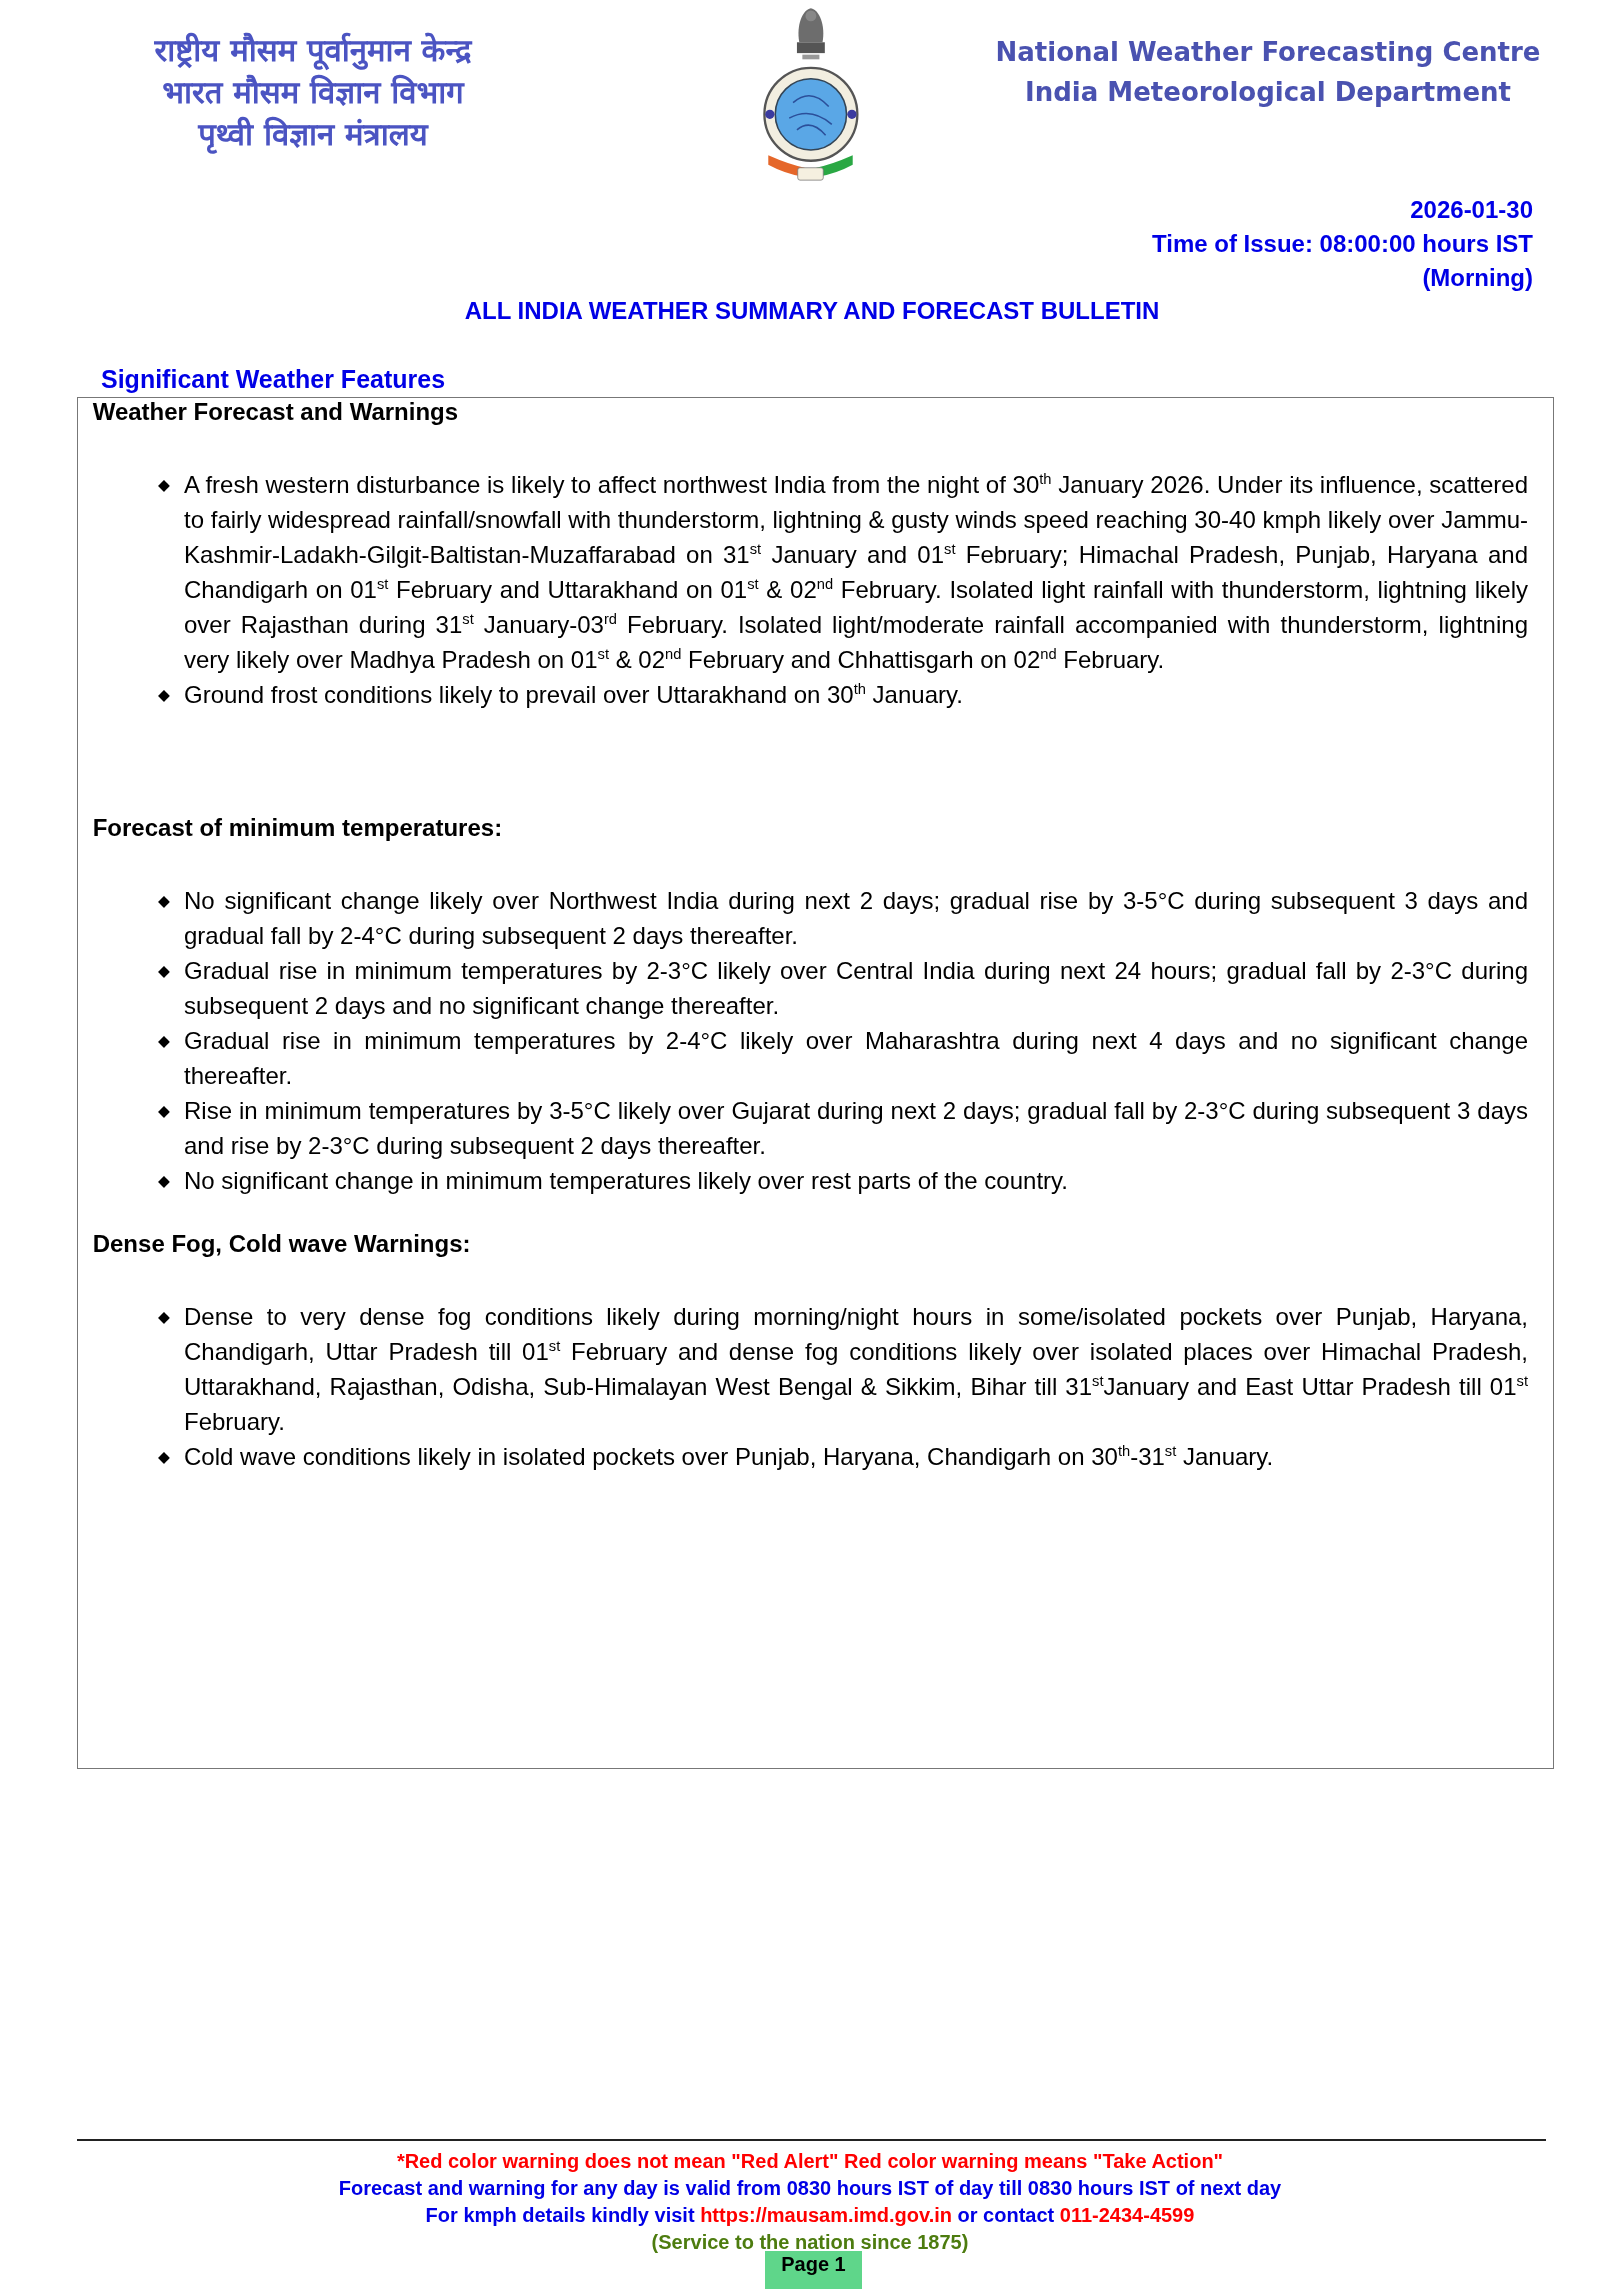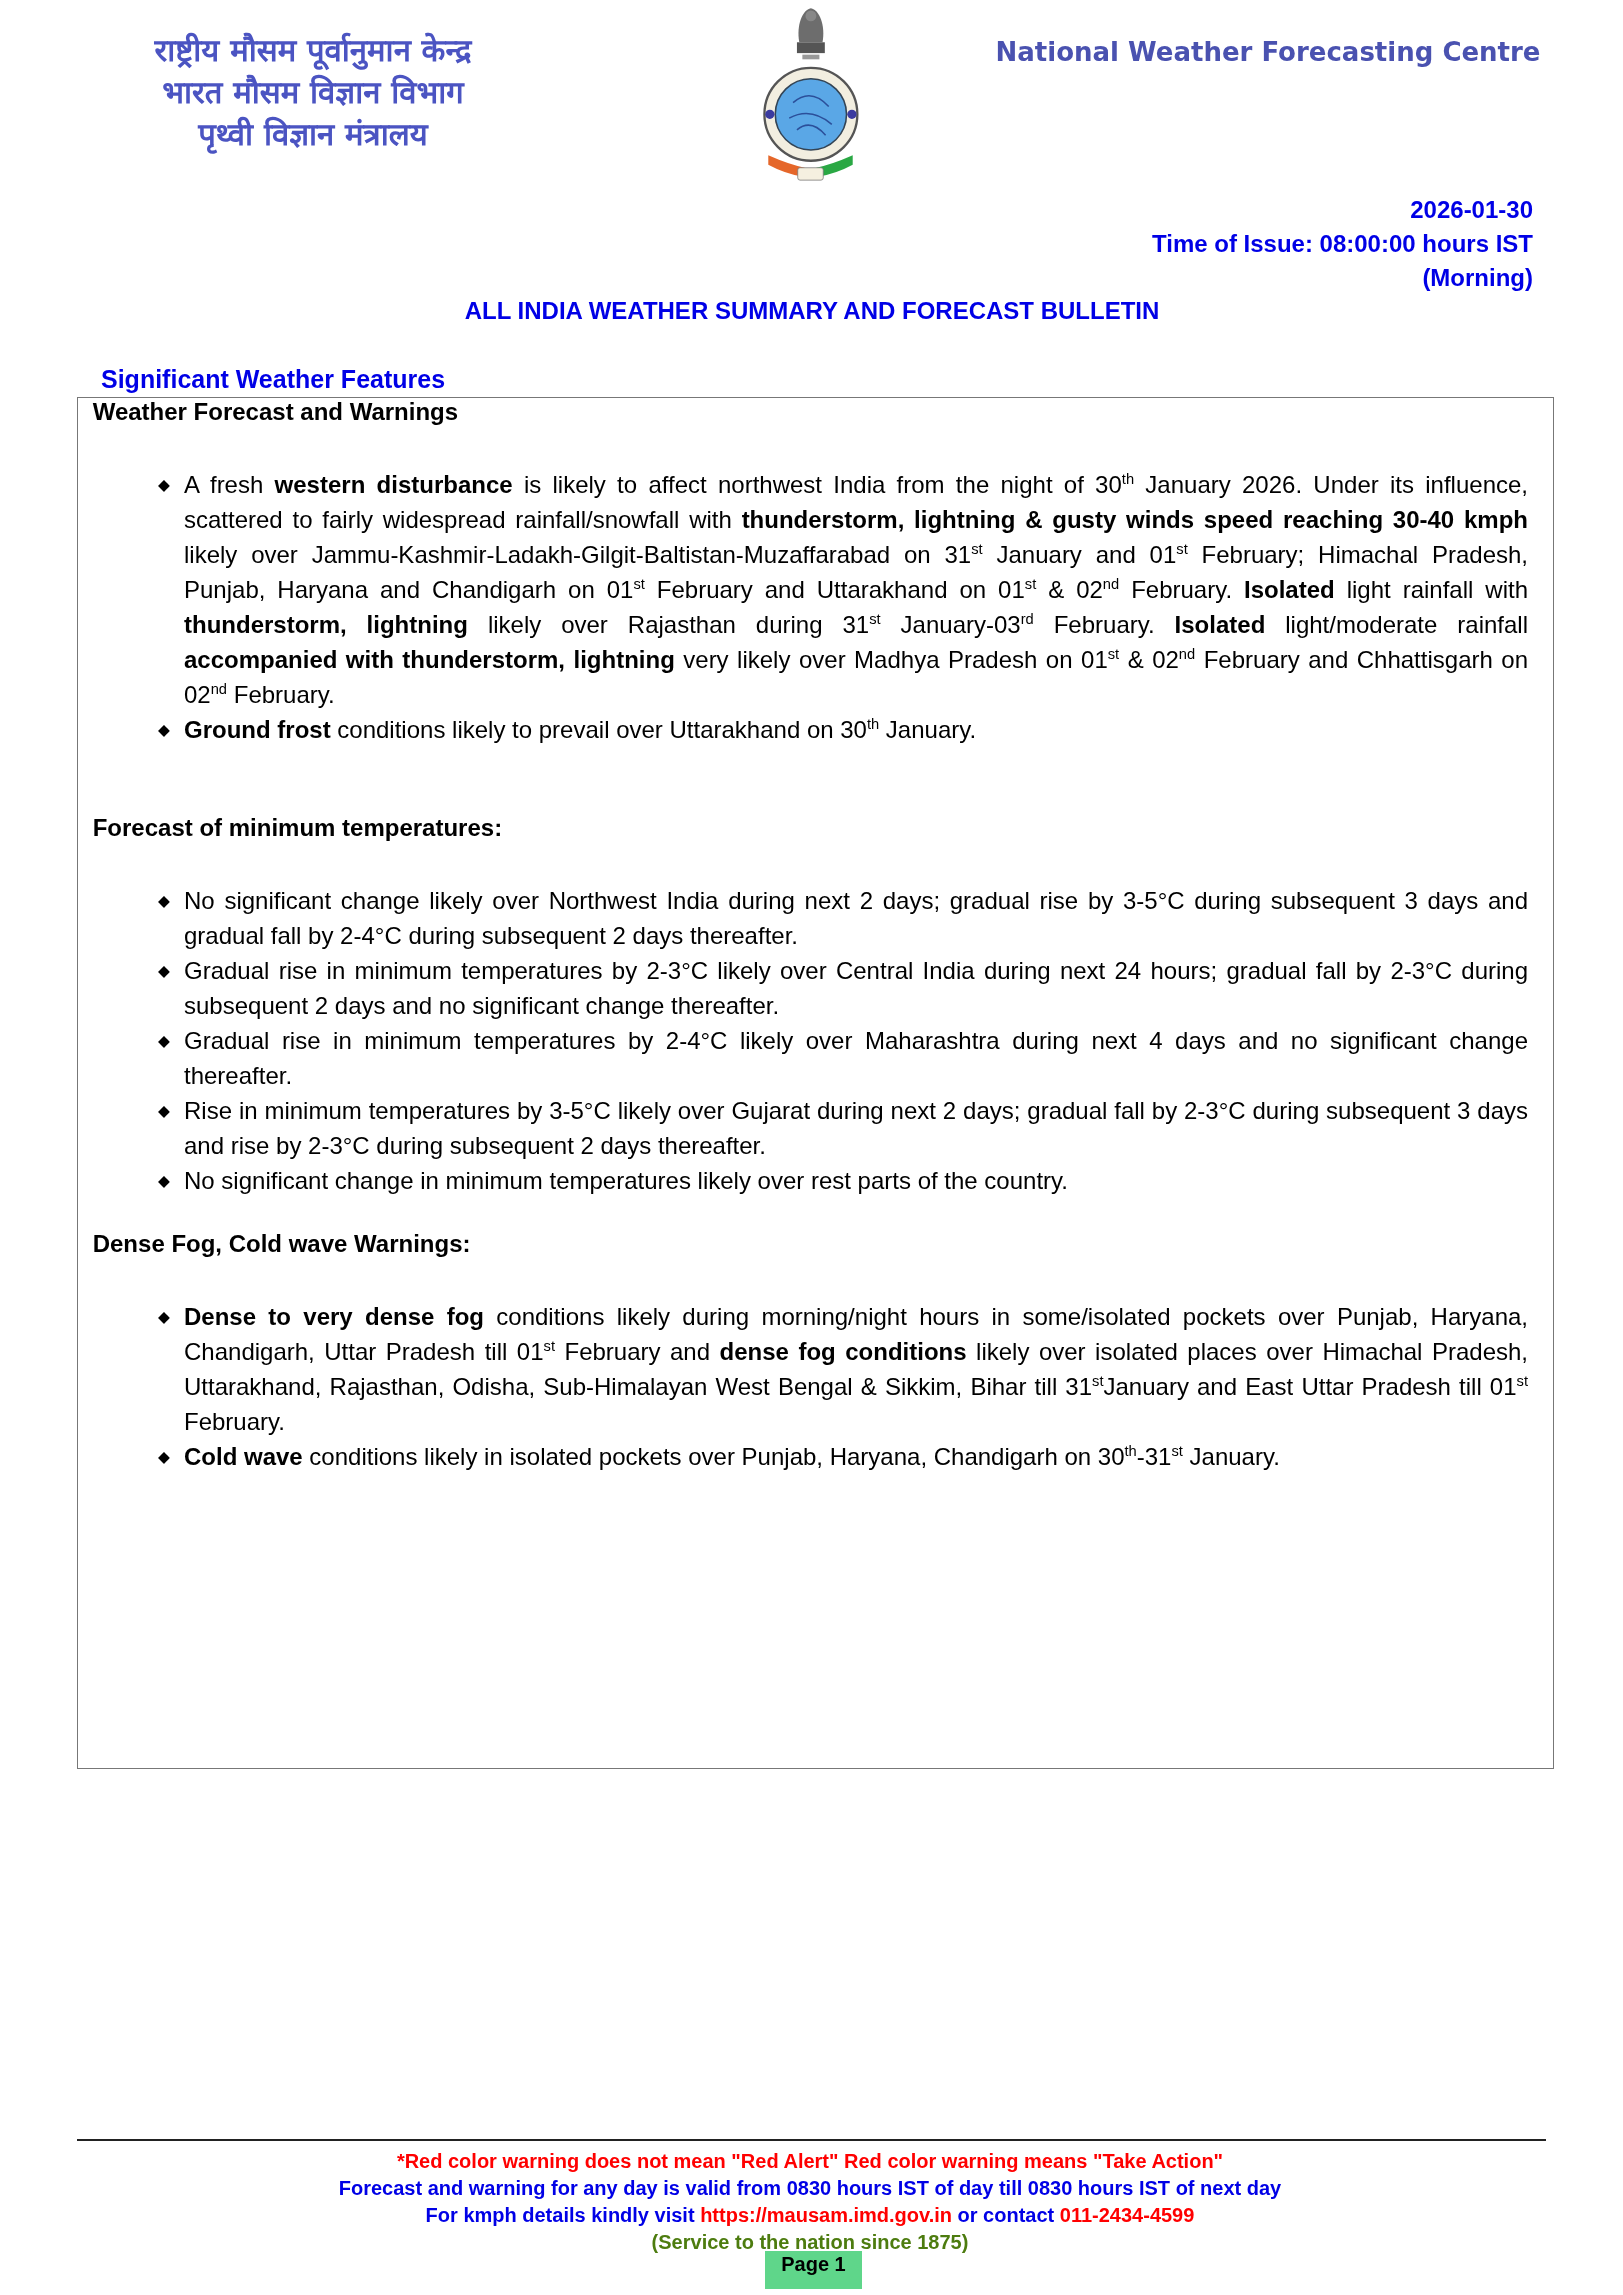--- a/index.html
+++ b/index.html
@@ -25,21 +25,21 @@
 
   
   .box { position:absolute; left:77px; top:397px; width:1477px; height:1372px;
          border:1.5px solid #777; box-sizing:border-box; }
   .sec-head { position:absolute; left:14.7px; font-weight:bold; font-size:24px; white-space:nowrap; }
   ul.blist { position:absolute; left:0; margin:0; padding:0; list-style:none; width:1450px; }
   ul.blist li { position:relative; padding-left:106px; font-size:24px; line-height:35px;
                 text-align:justify; }
   ul.blist li .bul { position:absolute; left:80px; top:0; font-size:15.5px; }
   sup { font-size:14.7px; line-height:0; vertical-align:super; }
-  b { font-weight:bold; }
+  b { font-weight:normal; }
 
   
   .foot-rule { position:absolute; left:77px; top:2139px; width:1469px; height:0;
                border-top:2.3px solid #222; }
   .foot { position:absolute; left:0; width:1620px; text-align:center; font-weight:bold;
           font-size:20px; white-space:nowrap; }
   .red { color:#ff0000; }
   .blue { color:#0000e6; }
   .green { color:#4d7c0f; }
   .page-badge { position:absolute; left:765px; top:2251px; width:97px; height:38px;
@@ -70,20 +70,21 @@
     <circle cx="116" cy="145" r="6" fill="#3b3ba0"></circle>
 
     <path d="M8 198 Q35 210 55 214 L55 226 Q30 222 8 210 Z" fill="#e5672a"></path>
     <path d="M117 198 Q90 210 70 214 L70 226 Q95 222 117 210 Z" fill="#2aa844"></path>
     <rect x="46" y="214" width="33" height="16" rx="3" fill="#f5f0e0" stroke="#777"></rect>
   </svg>
 </div>
 
 <div class="hdr-eng">
   <div>National Weather Forecasting Centre</div>
+  <div>India Meteorological Department</div>
 </div>
 
 <div class="issue">
   <div>2026-01-30</div>
   <div>Time of Issue: 08:00:00 hours IST</div>
   <div>(Morning)</div>
 </div>
 
 <div class="bulletin-title">ALL INDIA WEATHER SUMMARY AND FORECAST BULLETIN</div>
 <div class="sig-title">Significant Weather Features</div>

